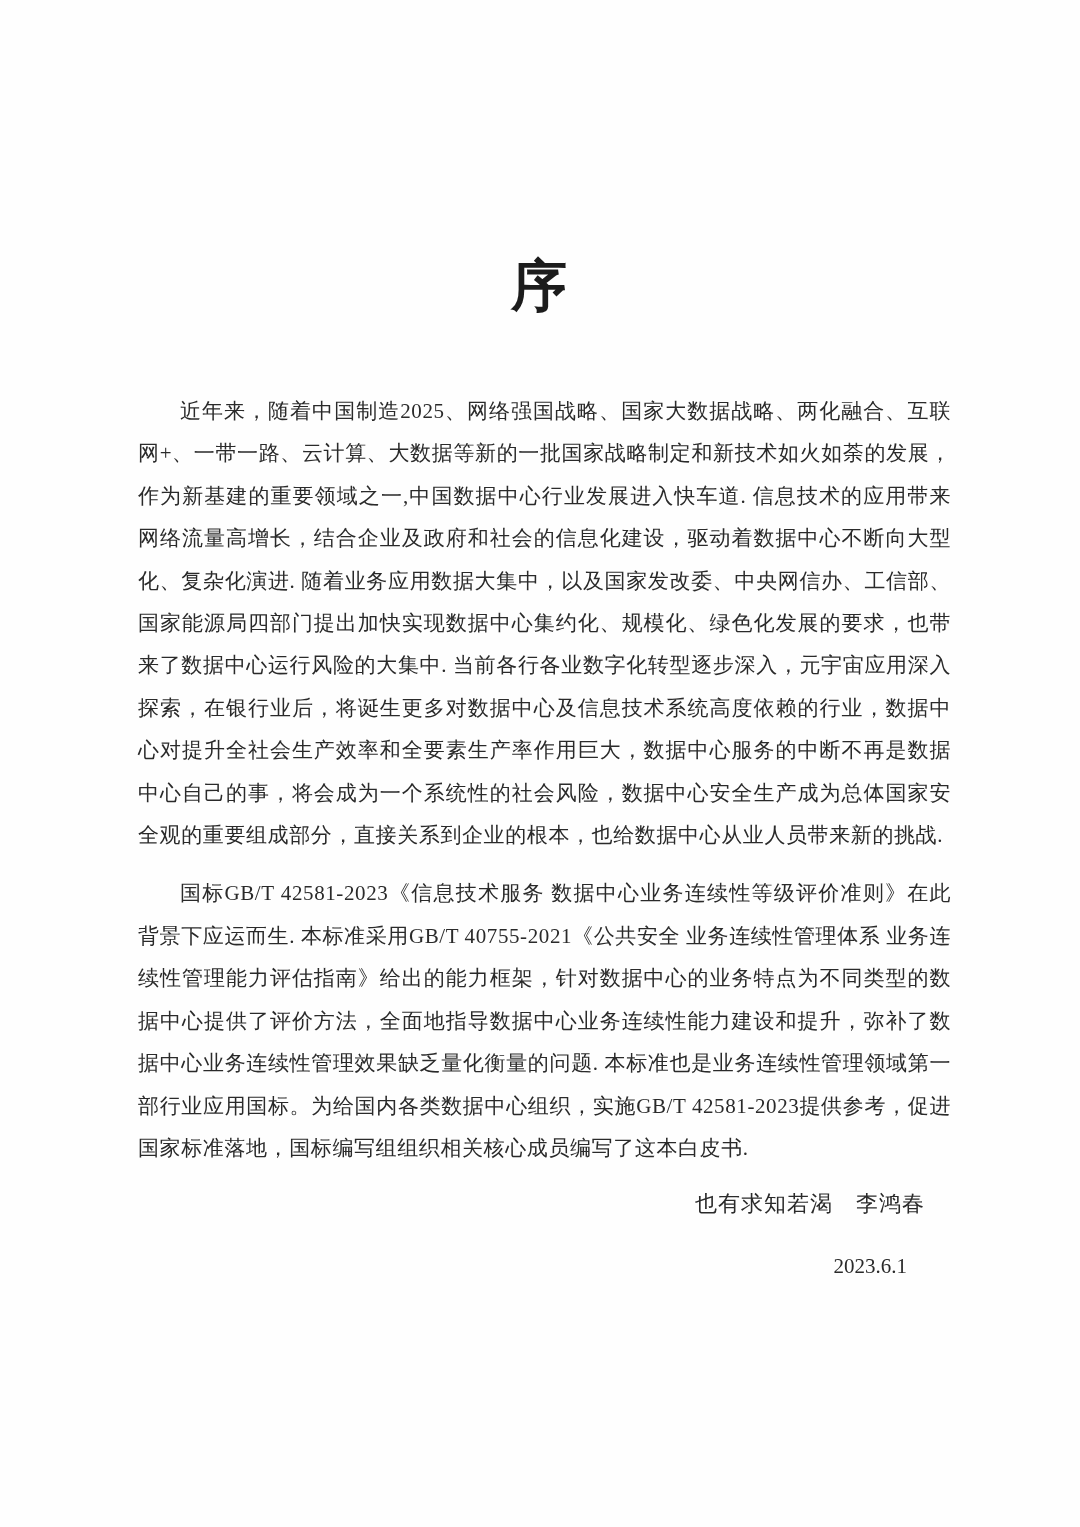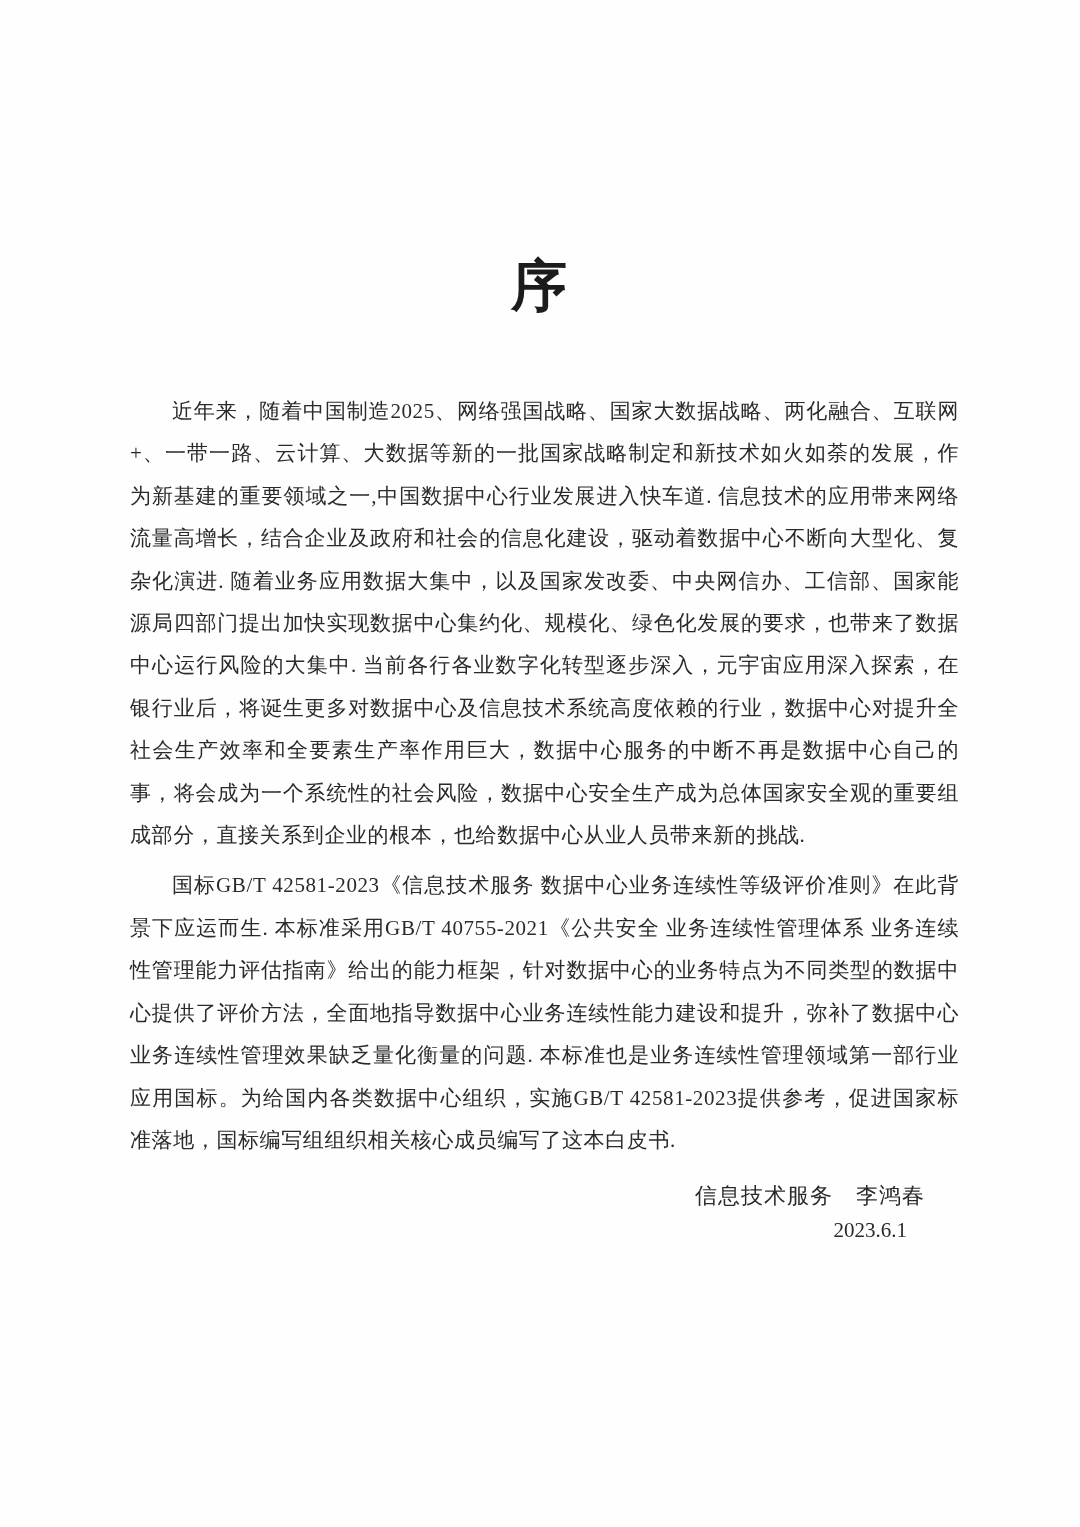--- a/index.html
+++ b/index.html
@@ -28,51 +28,51 @@
   .content {
     margin: 74px 113px 0 122px;
     font-size: 21px;
     line-height: 42.4px;
     text-align: justify;
     text-justify: inter-ideograph;
     letter-spacing: 0.6px;
     color: #2a2a2a;
   }
   .content p {
-    margin: 8px;
+    margin: 16px;
     text-indent: 2em;
   }
   .signature-block {
     margin-top: 22px;
     font-size: 22px;
     line-height: 26px;
     color: #2a2a2a;
   }
   .signature-author {
     text-align: right;
     padding-right: 155px;
     letter-spacing: 1px;
   }
   .signature-date {
     text-align: right;
     padding-right: 173px;
-    margin-top: 8px;
+    margin-top: 36px;
     font-size: 21px;
   }
 </style>
 </head>
 <body>
 
 <div class="page">
 
   <div class="page-title">序</div>
 
   <div class="content">
     <p>近年来，随着中国制造2025、网络强国战略、国家大数据战略、两化融合、互联网+、一带一路、云计算、大数据等新的一批国家战略制定和新技术如火如荼的发展，作为新基建的重要领域之一,中国数据中心行业发展进入快车道. 信息技术的应用带来网络流量高增长，结合企业及政府和社会的信息化建设，驱动着数据中心不断向大型化、复杂化演进. 随着业务应用数据大集中，以及国家发改委、中央网信办、工信部、国家能源局四部门提出加快实现数据中心集约化、规模化、绿色化发展的要求，也带来了数据中心运行风险的大集中. 当前各行各业数字化转型逐步深入，元宇宙应用深入探索，在银行业后，将诞生更多对数据中心及信息技术系统高度依赖的行业，数据中心对提升全社会生产效率和全要素生产率作用巨大，数据中心服务的中断不再是数据中心自己的事，将会成为一个系统性的社会风险，数据中心安全生产成为总体国家安全观的重要组成部分，直接关系到企业的根本，也给数据中心从业人员带来新的挑战.</p>
     <p>国标GB/T 42581-2023《信息技术服务 数据中心业务连续性等级评价准则》在此背景下应运而生. 本标准采用GB/T 40755-2021《公共安全 业务连续性管理体系 业务连续性管理能力评估指南》给出的能力框架，针对数据中心的业务特点为不同类型的数据中心提供了评价方法，全面地指导数据中心业务连续性能力建设和提升，弥补了数据中心业务连续性管理效果缺乏量化衡量的问题. 本标准也是业务连续性管理领域第一部行业应用国标。为给国内各类数据中心组织，实施GB/T 42581-2023提供参考，促进国家标准落地，国标编写组组织相关核心成员编写了这本白皮书.</p>
   </div>
 
   <div class="signature-block">
-    <div class="signature-author">信息技术服务　李鸿春</div>
+    <div class="signature-author">也有求知若渴　李鸿春</div>
     <div class="signature-date">2023.6.1</div>
   </div>
 
 </div>
 
 </body></html>

